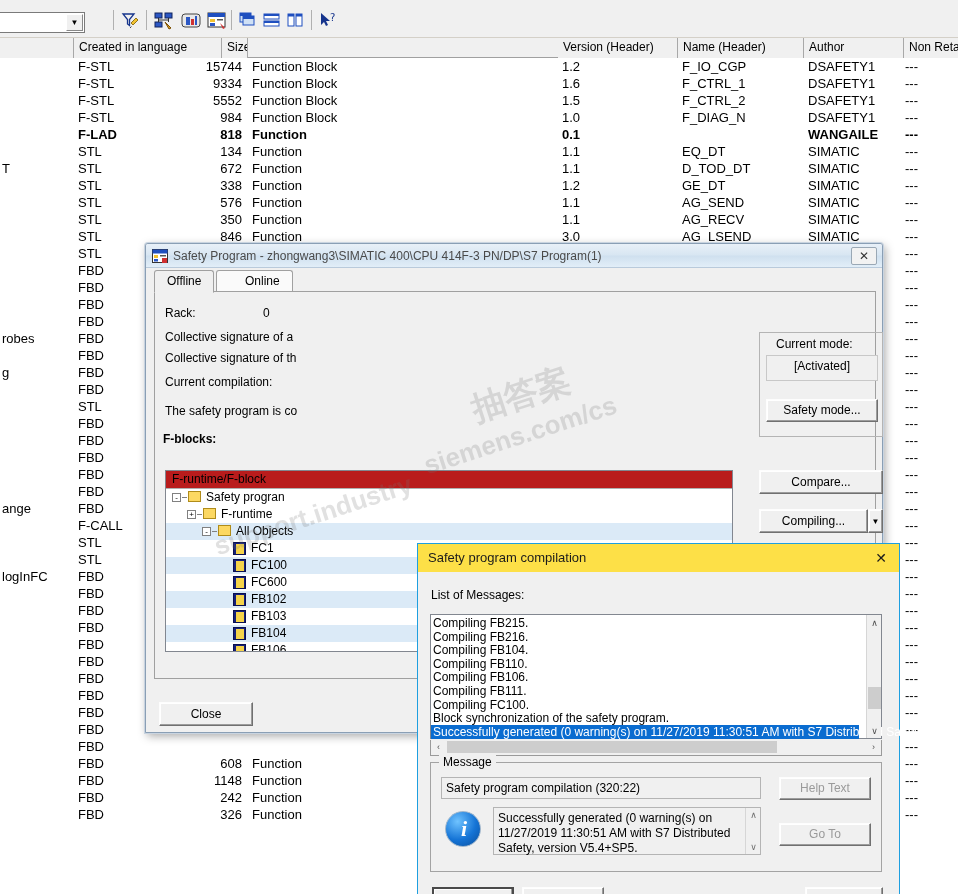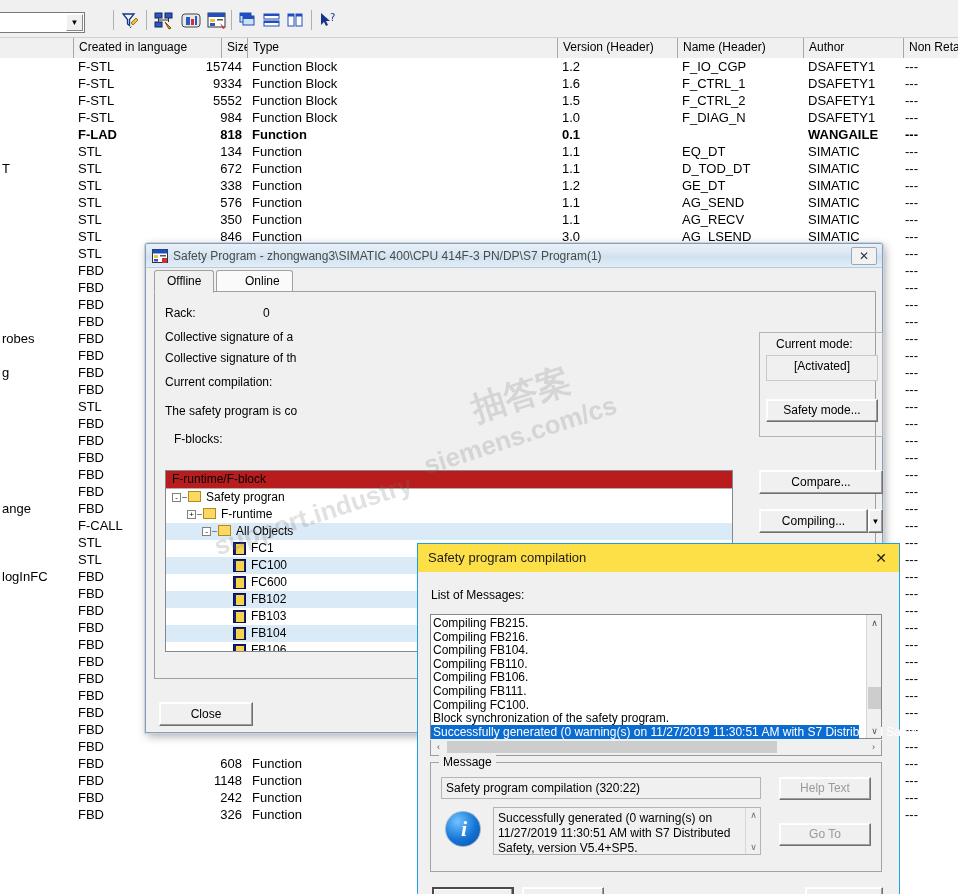--- a/index.html
+++ b/index.html
@@ -312,21 +312,20 @@
         <path d="M3 2 l0 12 l3 -3 l2 4 l2 -1 l-2 -4 l4 0 z" fill="#16348c"></path>
         <text x="12" y="10" font-size="10" fill="#16348c" font-family="DejaVu Sans">?</text>
       </svg>
     </div>
   </div>
 
   <div class="grid-header">
     <div class="gh-cell" style="left:0px;width:74px;"></div>
     <div class="gh-cell" style="left:74px;width:148px;">Created in language</div>
     <div class="gh-cell" style="left:222px;width:26px;">Size i...</div>
-    <div class="gh-cell" style="left:248px;width:310px;">Type</div>
     <div class="gh-cell" style="left:558px;width:120px;">Version (Header)</div>
     <div class="gh-cell" style="left:678px;width:126px;">Name (Header)</div>
     <div class="gh-cell" style="left:804px;width:100px;">Author</div>
     <div class="gh-cell" style="left:904px;width:54px;border-right:none;">Non Retai</div>
   </div>
 
   <div class="grid-body" id="grid-body">
       <div class="row" style="top: 0px;">
         <div class="c-sym"></div>
         <div class="c-lang">F-STL</div>
@@ -800,21 +799,21 @@
       <div class="tab" style="left:62px;padding-left:28px;">Online</div>
     </div>
 
     <div class="tabpanel">
       <div class="lbl" style="left:10px;top:14px;">Rack:</div>
       <div class="lbl" style="left:108px;top:14px;">0</div>
       <div class="lbl" style="left:10px;top:38px;">Collective signature of a</div>
       <div class="lbl" style="left:10px;top:59px;">Collective signature of th</div>
       <div class="lbl" style="left:10px;top:83px;">Current compilation:</div>
       <div class="lbl" style="left:10px;top:112px;">The safety program is co</div>
-      <div class="lbl" style="left:19px;top:140px;">F-blocks:</div>
+      <div class="lbl" style="left:8px;top:140px;font-weight:bold;">F-blocks:</div>
 
       <div class="tree-box">
         <div class="tree-hdr">F-runtime/F-block</div>
         <div id="tree-rows">
             <div class="tree-row" style="top: 18px;">
               <span class="expander" style="left: 6px;">-</span>
               <span class="dash" style="left: 16px;"></span>
               <span class="folder" style="left: 22px;"></span>
               <span class="nm" style="left: 40px;">Safety progran</span>
             </div>

